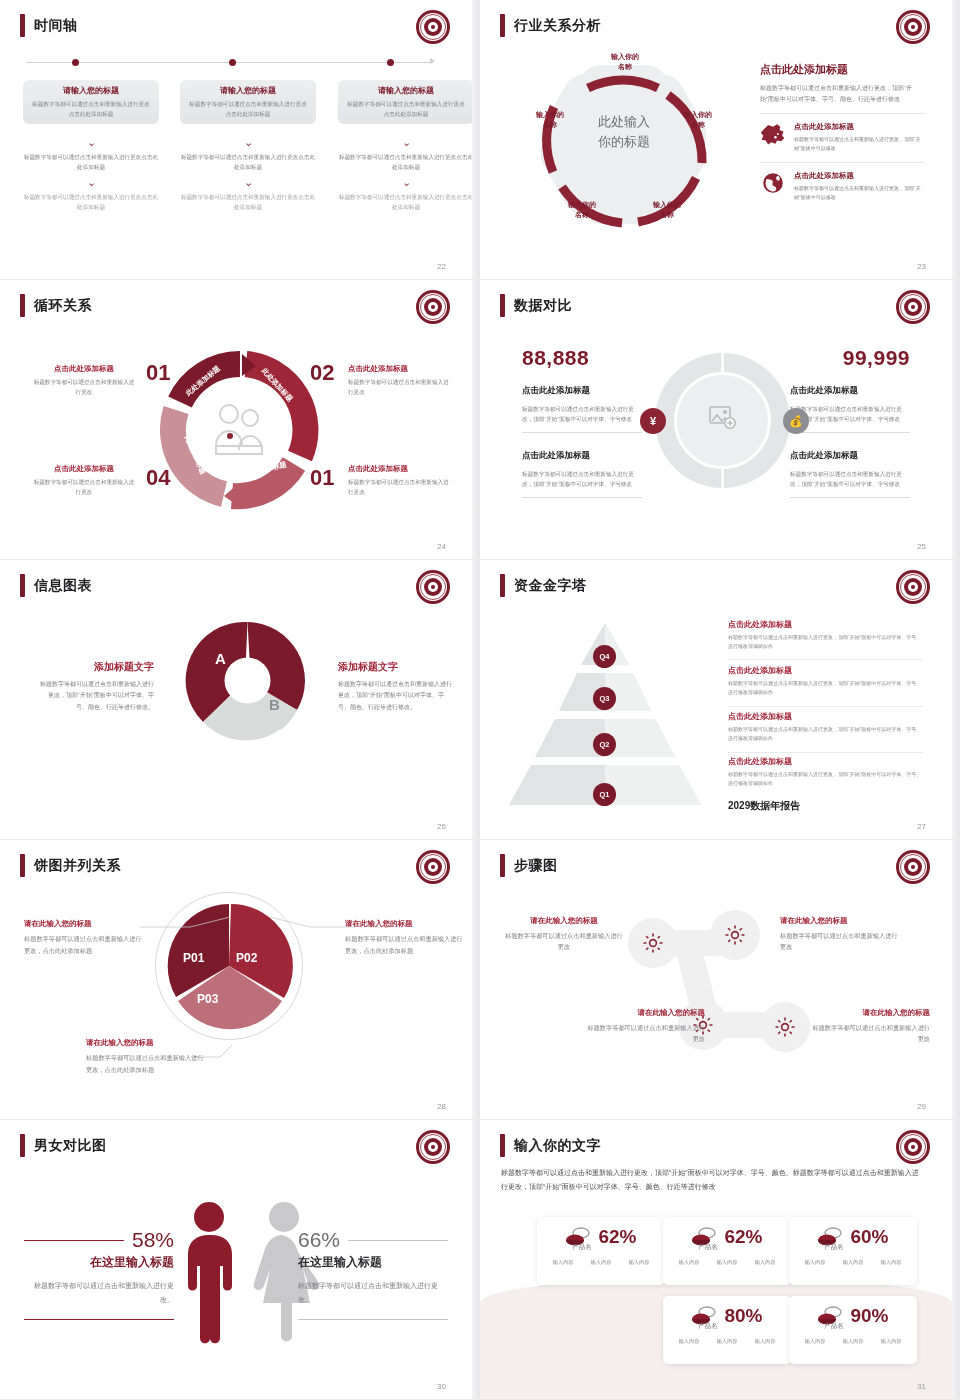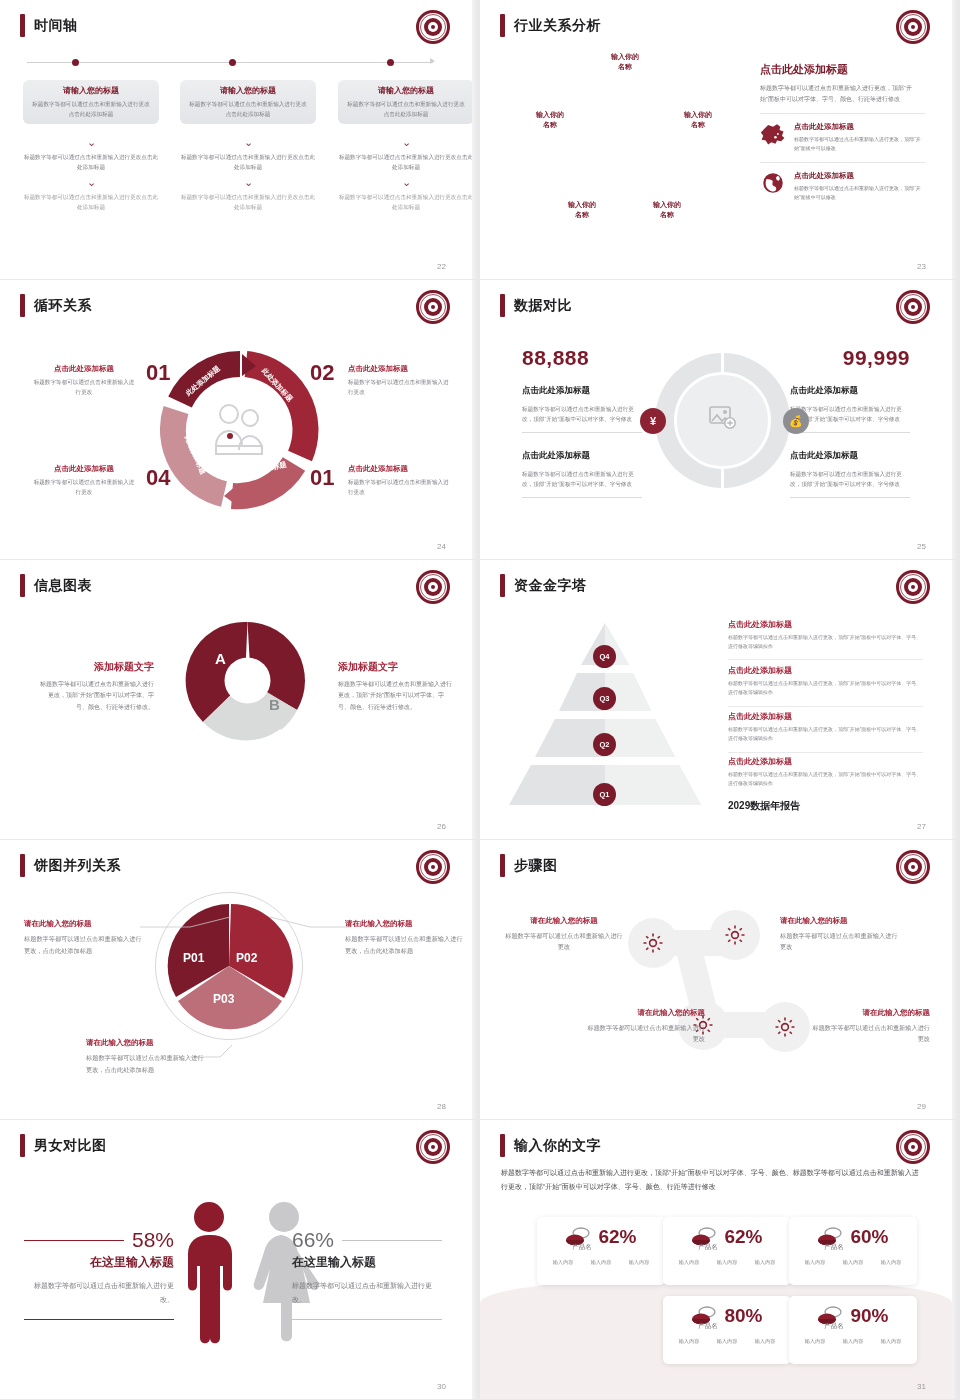--- a/index.html
+++ b/index.html
@@ -197,20 +197,38 @@
       <div class="ttl">行业关系分析</div>
         </div>
     <div class="seal">
       <div class="r1"></div>
           <div class="r2"></div>
           <div class="r3"></div>
           <div class="r4"></div>
           <div class="r5"></div>
         </div>
 
+    <div class="ringwrap">
+      <div class="gearbg">
+            <div class="gearbg2"></div>
+          </div>
+      <svg class="arcseg" viewBox="0 0 210 195">
+        <g fill="none" stroke="#8c2333" stroke-width="9" stroke-linecap="butt">
+          <path d="M 70 38 A 80 80 0 0 1 140 38"></path>
+          <path d="M 150 45 A 80 80 0 0 1 184 113"></path>
+          <path d="M 178 128 A 80 80 0 0 1 120 172"></path>
+          <path d="M 104 173 A 80 80 0 0 1 44 137"></path>
+          <path d="M 35 122 A 80 80 0 0 1 36 57"></path>
+        </g>
+      </svg>
+      <div class="r23c">
+        <div>此处输入</div>
+            <div>你的标题</div>
+      </div>
+    </div>
     <div class="lbl23" style="left:118px;top:52px"><span>输入你的</span><br><span>名称</span></div>
     <div class="lbl23" style="left:191px;top:110px"><span>输入你的</span><br><span>名称</span></div>
     <div class="lbl23" style="left:160px;top:200px"><span>输入你的</span><br><span>名称</span></div>
     <div class="lbl23" style="left:75px;top:200px"><span>输入你的</span><br><span>名称</span></div>
     <div class="lbl23" style="left:43px;top:110px"><span>输入你的</span><br><span>名称</span></div>
 
     <div class="s23right">
       <h3>点击此处添加标题</h3>
       <p class="bodytxt" style="font-size:6px">标题数字等都可以通过点击和重新输入进行更改，顶部“开始”面板中可以对字体、字号、颜色、行距等进行修改</p>
       <div class="s23item">
@@ -478,21 +496,21 @@
 
     <div class="pieout"></div>
     <div class="pie28">
       <svg viewBox="0 0 128 128" width="128" height="128">
         <path d="M64 64 L64 2 A62 62 0 0 0 11 95 Z" fill="#7b1a2a"></path>
         <path d="M64 64 L66 2 A62 62 0 0 1 119 96 Z" fill="#9e2636"></path>
         <path d="M64 64 L117 99 A62 62 0 0 1 13 99 Z" fill="#bc6f79"></path>
       </svg>
       <div class="pielab" style="left:18px;top:49px">P01</div>
       <div class="pielab" style="left:71px;top:49px">P02</div>
-      <div class="pielab" style="left:48px;top:90px">P03</div>
+      <div class="pielab" style="left:32px;top:90px">P03</div>
     </div>
     <svg style="position:absolute;left:20px;top:45px" width="440" height="180">
       <g stroke="#c8c8cd" fill="none" stroke-width=".8">
         <path d="M120 42 L170 42 L210 32"></path>
             <path d="M330 42 L290 42 L250 32"></path>
             <path d="M170 172 L200 172 L212 160"></path>
       </g>
     </svg>
 
     <div class="t28" style="left:24px;top:79px">
@@ -609,21 +627,21 @@
     <div style="position:absolute;left:24px;top:108px;width:150px;text-align:right">
       <div style="display:flex;align-items:center;justify-content:flex-end;gap:8px">
         <div style="flex:1;height:1px;background:#8c1c2c"></div>
         <span class="pct30 red">58%</span>
       </div>
       <div class="ttl30 red" style="margin-top:2px">在这里输入标题</div>
       <div style="font-size:7px;color:#7c7c82;line-height:2;margin-top:8px">标题数字等都可以通过点击和重新输入进行更改。</div>
       <div style="height:1px;background:#8c1c2c;margin-top:12px"></div>
     </div>
 
-    <div style="position:absolute;right:30px;top:108px;width:150px">
+    <div style="position:absolute;right:24px;top:108px;width:150px">
       <div style="display:flex;align-items:center;gap:8px">
         <span class="pct30" style="color:#6e6e74">66%</span>
         <div style="flex:1;height:1px;background:#c4c4c8"></div>
       </div>
       <div class="ttl30" style="margin-top:2px;color:#2d2d31">在这里输入标题</div>
       <div style="font-size:7px;color:#7c7c82;line-height:2;margin-top:8px">标题数字等都可以通过点击和重新输入进行更改。</div>
       <div style="height:1px;background:#c4c4c8;margin-top:12px"></div>
     </div>
 
     <div class="pagenum">30</div>

